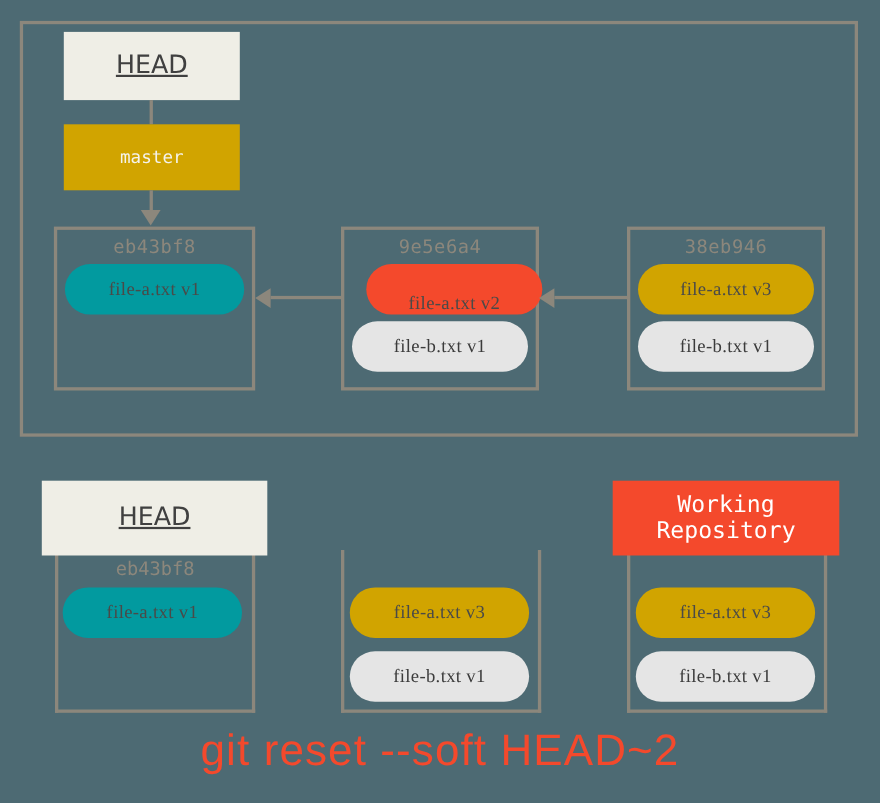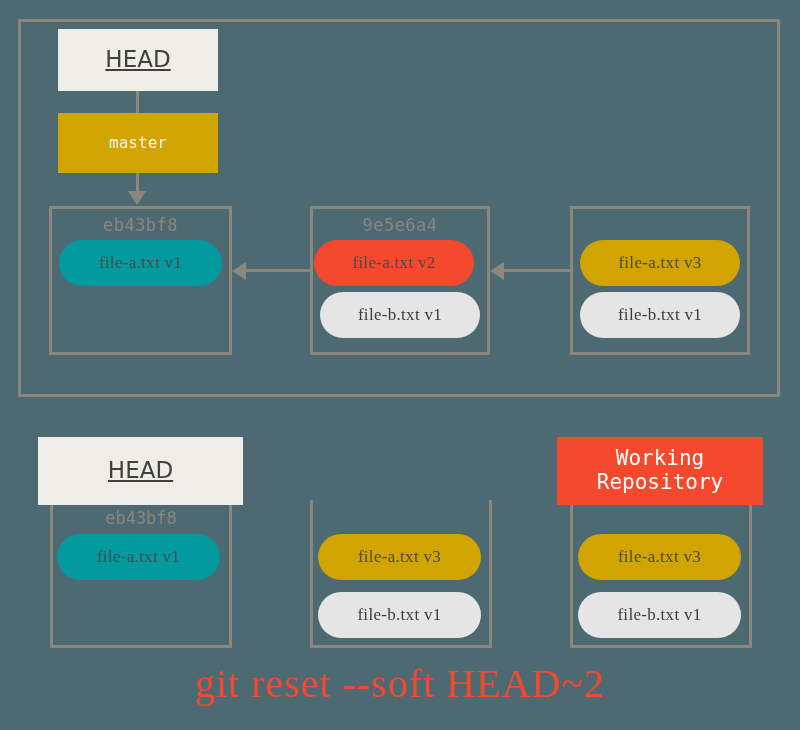--- a/index.html
+++ b/index.html
@@ -145,21 +145,21 @@
   
   .caption {
     position: absolute;
     left: 0;
     top: 660px;
     width: 800px;
     text-align: center;
     color: #f4492c;
     font-size: 40px;
     letter-spacing: 1px;
-    font-family: Liberation Serif, serif;
+    font-family: Liberation Sans, sans-serif;
   }
 </style>
 </head>
 <body>
 
 <div id="root">
 
   <div class="repo-frame"></div>
 
   <div class="label-box box-cream head-title" style="left:58px; top:29px; width:160px; height:62px;">
@@ -180,32 +180,33 @@
     <div class="blob blob-teal" style="left:7px; top:31px; width:163px;">
       <span>file-a.txt v1</span>
     </div>
   </div>
 
   <div class="hline" style="left:246px; top:269px; width:66px;"></div>
   <div class="arrow-left" style="left:232px; top:262px;"></div>
 
   <div class="commit-frame" style="left:310px; top:206px; width:180px; height:149px;">
     <div class="commit-hash">9e5e6a4</div>
-    <div class="blob blob-red" style="left:1px; top:31px; width:160px;">
+    <div class="blob blob-red" style="left:20px; top:31px; width:160px;align-items:flex-end;">
       <span>file-a.txt v2</span>
     </div>
     <div class="blob blob-cream" style="left:7px; top:83px; width:160px;">
       <span>file-b.txt v1</span>
     </div>
   </div>
 
   <div class="hline" style="left:504px; top:269px; width:68px;"></div>
   <div class="arrow-left" style="left:490px; top:262px;"></div>
 
   <div class="commit-frame" style="left:570px; top:206px; width:180px; height:149px;">
+    <div class="commit-hash">38eb946</div>
     <div class="blob blob-gold" style="left:7px; top:31px; width:160px;">
       <span>file-a.txt v3</span>
     </div>
     <div class="blob blob-cream" style="left:7px; top:83px; width:160px;">
       <span>file-b.txt v1</span>
     </div>
   </div>
 
   <div class="area-frame" style="left:50px; top:500px; width:182px; height:148px;"></div>
   <div class="area-header box-cream" style="left:38px; top:437px; width:205px; height:68px;">

